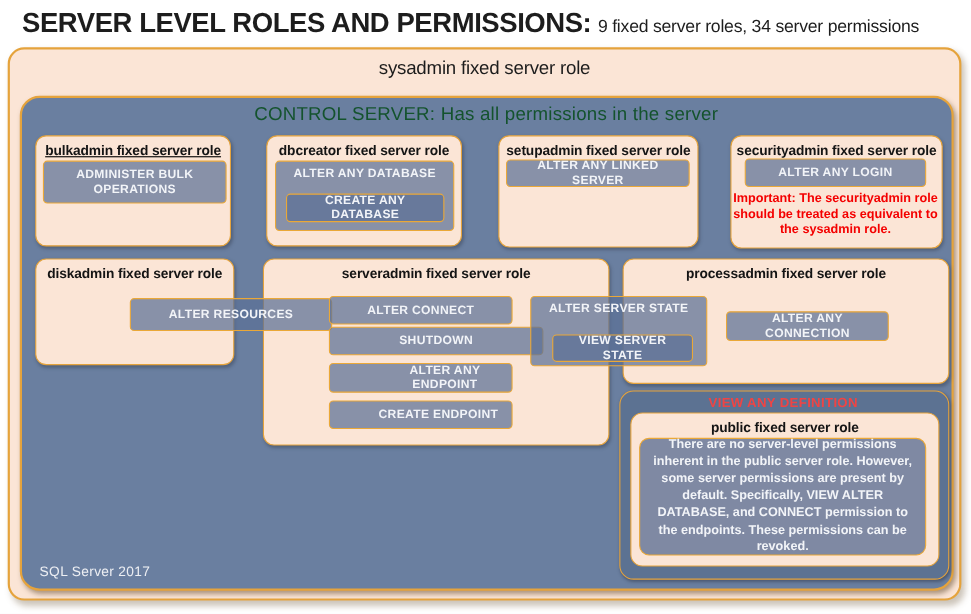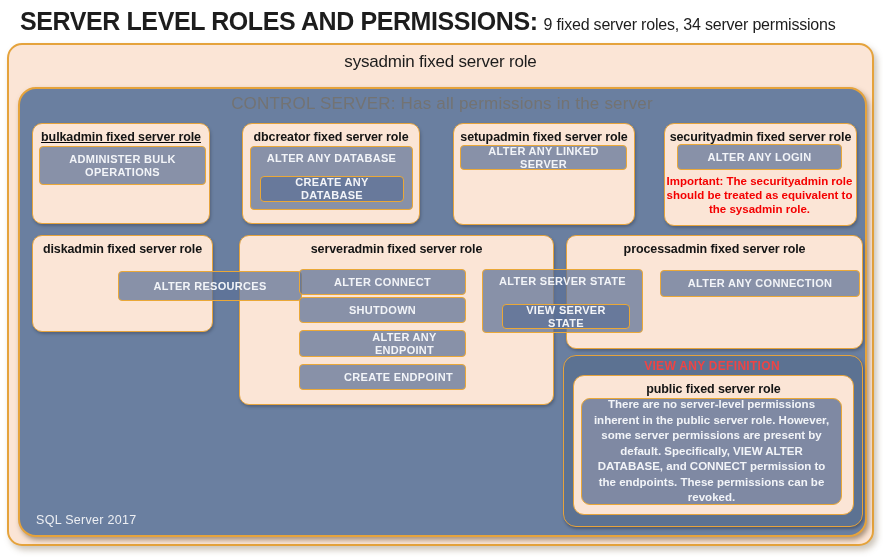--- a/index.html
+++ b/index.html
@@ -24,21 +24,21 @@
   }
 
   
   .control-box{
     position:absolute;left:18px;top:87px;width:845px;height:446px;
     background:#6A7FA0;border:2px solid #E5A33C;border-radius:18px;
     box-shadow:2px 3px 5px rgba(90,65,35,0.5);
   }
   .control-header{
     position:absolute;left:18px;top:94px;width:848px;text-align:center;
-    font-size:17px;font-weight:400;color:#737373;letter-spacing:0.2px;
+    font-size:17px;font-weight:400;color:#14532d;letter-spacing:0.2px;
   }
   .footer-label{
     position:absolute;left:36px;top:513px;font-size:12.5px;color:#EDEFF3;letter-spacing:0.3px;
   }
 
   
   .role{
     position:absolute;background:#FBE5D6;border:1.5px solid #E5A33C;border-radius:10px;
     box-shadow:1px 2px 3px rgba(40,45,60,0.35);
   }
@@ -62,26 +62,26 @@
     padding:0 4px;box-sizing:border-box;
   }
   .perm-label-top{align-items:flex-start;padding-top:5px;}
   .p-admin-bulk      {left:39px; top:146px;width:167px;height:39px;}
   .p-alter-any-db    {left:250px;top:146px;width:163px;height:64px;}
   .p-create-any-db   {left:260px;top:176px;width:144px;height:26px;}
   .p-alter-linked    {left:460px;top:145px;width:167px;height:25px;}
   .p-alter-login     {left:677px;top:144px;width:165px;height:26px;}
   .p-alter-resources {left:118px;top:271px;width:184px;height:30px;}
   .p-alter-settings  {left:299px;top:269px;width:167px;height:26px;}
-  .p-shutdown        {left:299px;top:297px;width:167px;height:26px;}
+  .p-shutdown        {left:299px;top:297px;width:195px;height:26px;}
   .p-alter-endpoint  {left:299px;top:330px;width:167px;height:27px;padding-left:48px;}
   .p-create-endpoint {left:299px;top:364px;width:167px;height:26px;padding-left:36px;}
   .p-alter-srv-state {left:482px;top:269px;width:161px;height:64px;}
   .p-view-srv-state  {left:502px;top:304px;width:128px;height:25px;}
-  .p-alter-connection{left:660px;top:270px;width:200px;height:27px;}
+  .p-alter-connection{left:660px;top:283px;width:148px;height:27px;}
 
   
   .warning-text{
     position:absolute;left:666px;top:174px;width:187px;text-align:center;
     font-size:11.5px;font-weight:bold;color:#F40000;line-height:14px;
   }
 
   
   .note-box{
     position:absolute;left:243px;top:427px;width:307px;height:37px;

